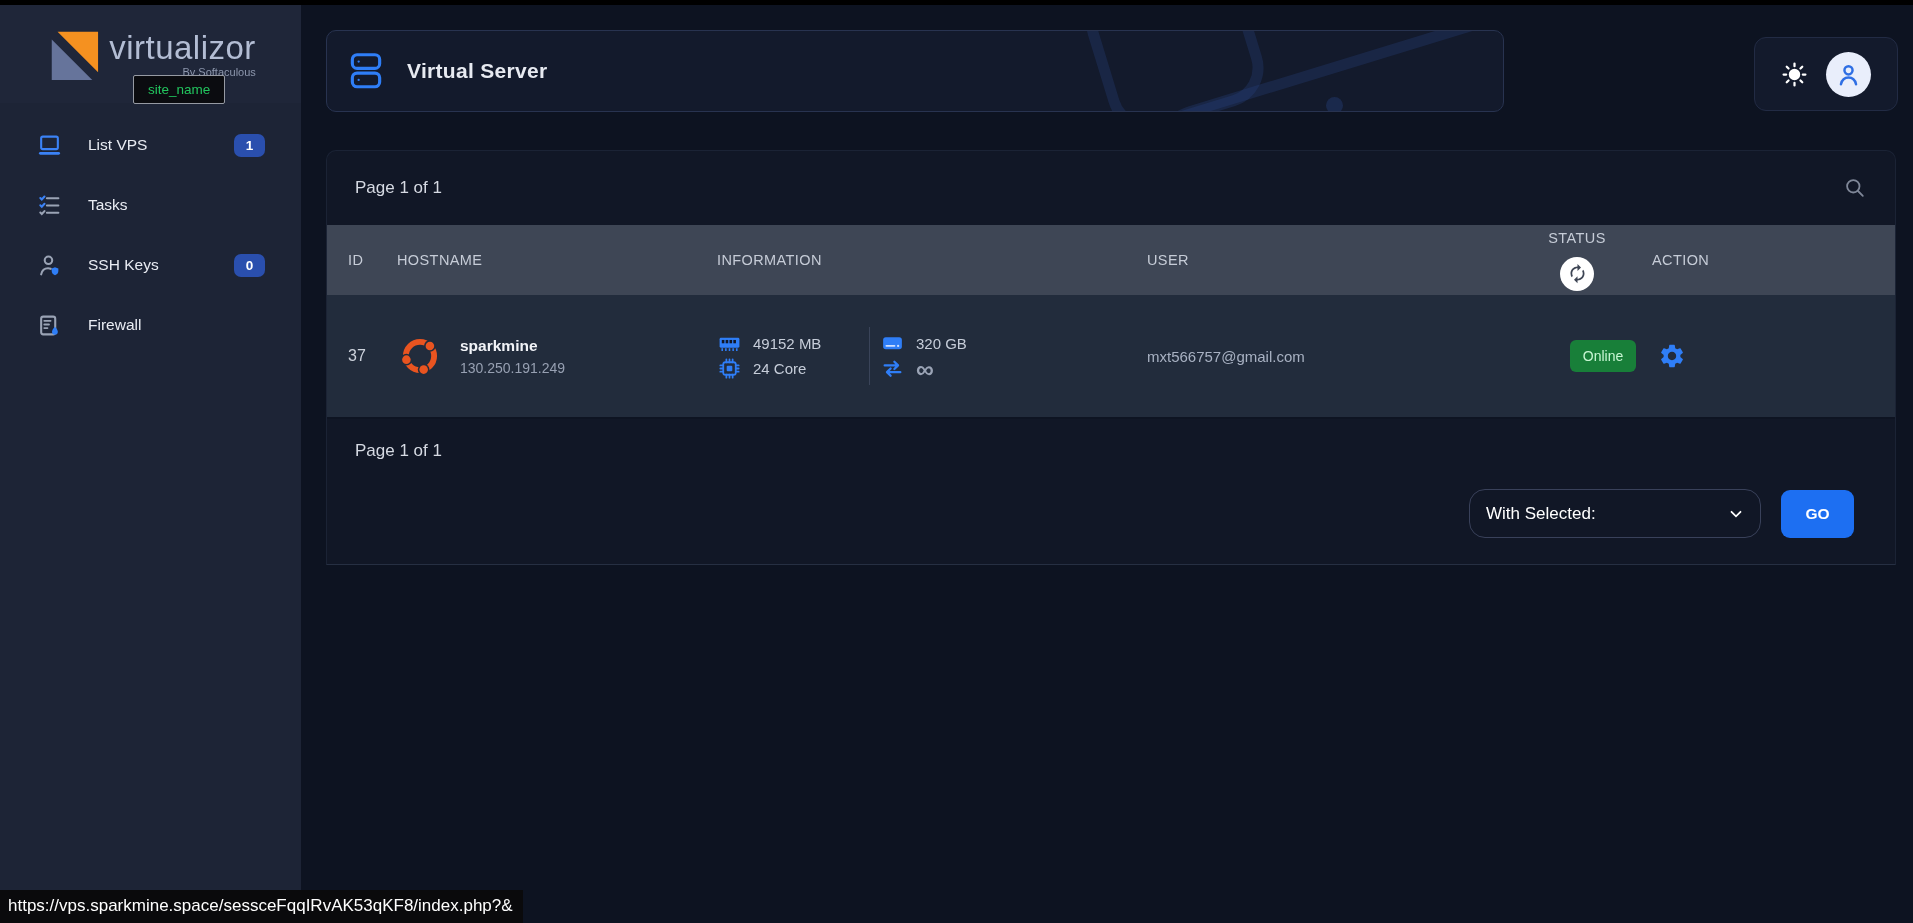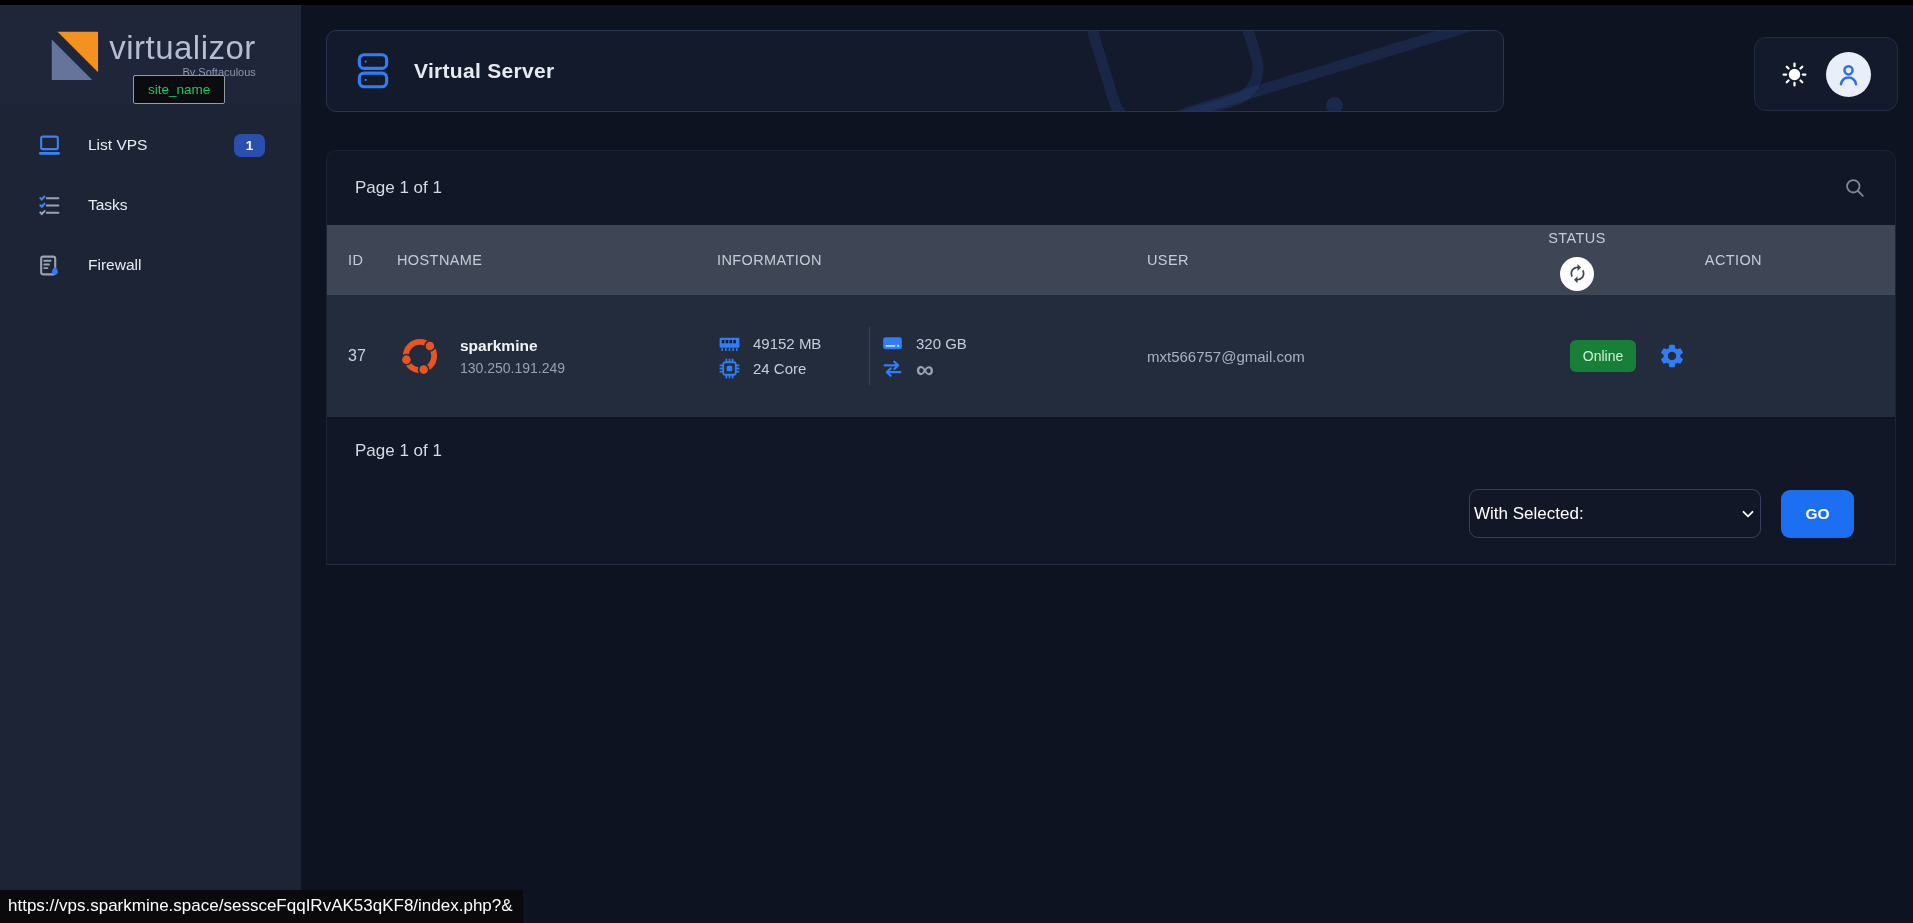--- a/index.html
+++ b/index.html
@@ -23,21 +23,21 @@
   .nav-icon { width:26px; height:26px; margin-left:36px; margin-right:26px; flex:0 0 auto; display:flex; align-items:center; justify-content:center; }
   .nav-label { font-size:15.5px; color:#e9ecf3; }
   .nav-badge { margin-left:auto; margin-right:36px; background:#2a4fae; color:#fff; font-size:13.5px;
                min-width:31px; text-align:center; padding:4px 0; border-radius:7px; font-weight:bold; }
 
   
   .content { position:absolute; left:301px; top:5px; right:0; bottom:0; background:#0d1321; }
 
   .header-card { position:absolute; left:25px; top:25px; width:1178px; height:82px; background:#131a2c;
                  border:1px solid #283350; border-radius:10px; display:flex; align-items:center;
-                 padding-left:25px; gap:20px; overflow:hidden; }
+                 padding-left:18px; gap:20px; overflow:hidden; }
   .header-title { font-size:21px; font-weight:bold; color:#e7eaf1; letter-spacing:.3px; }
   .wm1 { position:absolute; right:-70px; top:26px; width:430px; height:110px; border:11px solid rgba(40,66,128,.30);
          border-radius:58px; transform:rotate(-17deg); pointer-events:none; }
   .wm2 { position:absolute; right:248px; top:-60px; width:160px; height:150px; border:11px solid rgba(40,66,128,.30);
          border-radius:40px; transform:rotate(-17deg); pointer-events:none; }
   .wm-dot { position:absolute; right:160px; top:66px; width:17px; height:17px; border-radius:50%;
             background:rgba(40,66,128,.38); pointer-events:none; }
 
   .top-widget { position:absolute; right:15px; top:32px; width:144px; height:74px; background:#131a2c;
                 border:1px solid #222b44; border-radius:12px; display:flex; align-items:center; justify-content:center; gap:18px; }
@@ -51,21 +51,21 @@
   .page-label { font-size:17px; color:#d6dae3; }
   .search-btn { margin-left:auto; cursor:pointer; display:flex; }
 
   .thead { height:70px; background:#3e4655; display:flex; align-items:center; color:#c6ccd7;
            font-size:14.5px; letter-spacing:.4px; }
   .col-id { width:70px; padding-left:21px; }
   .col-host { width:320px; }
   .col-info { width:430px; }
   .col-user { width:355px; }
   .col-status { width:150px; display:flex; align-items:center; gap:11px;flex-direction:column; }
-  .col-action { width:110px;text-align:right; }
+  .col-action { width:110px; }
   .col-check { margin-left:auto; margin-right:28px; }
   .checkbox { width:18px; height:18px; background:#fff; border-radius:4px; cursor:pointer; }
   .refresh-circle { width:34px; height:34px; border-radius:50%; background:#fff; display:flex; align-items:center; justify-content:center; cursor:pointer; }
 
   .trow { height:124px; background:#222c3c; display:flex; align-items:center; border-bottom:2px solid #0e1422; }
   .id-val { font-size:16px; color:#ccd2dc; }
   .host-cell { display:flex; align-items:center; gap:17px; }
   .host-name { font-size:15.5px; font-weight:bold; color:#f1f3f7; cursor:pointer; }
   .host-ip { font-size:14px; color:#97a0b2; margin-top:5px; }
   .info-cell { display:flex; align-items:center; }
@@ -73,22 +73,22 @@
   .info-col.c1 { width:150px; }
   .info-item { display:flex; align-items:center; gap:11px; font-size:15px; color:#c6cdd9; }
   .info-div { width:1px; height:58px; background:#3a4459; margin:0 10px 0 2px; }
   .infinity { font-size:25px; font-weight:bold; color:#9aa3b5; line-height:20px; }
   .user-val { font-size:15px; color:#a8b1c2; }
   .status-badge { margin-left:52px; background:#187f39; color:#c8f6d3; font-size:14px; padding:8px 13px; border-radius:6px; }
   .gear-btn { margin-left:6px; cursor:pointer; display:flex; }
 
   .panel-bottom { padding:22px 28px 26px; }
   .actions-row { margin-top:28px; display:flex; justify-content:flex-end; align-items:center; gap:20px; padding-right:13px; }
-  .select-box { width:292px; height:49px; border:1px solid #39415a; border-radius:9px; display:flex; align-items:center;
-                justify-content:space-between; padding:0 4px; color:#fff; font-size:17px; cursor:pointer; background:transparent; }
+  .select-box { width:292px; height:49px; border:1px solid #39415a; border-radius:16px; display:flex; align-items:center;
+                justify-content:space-between; padding:0 16px; color:#fff; font-size:17px; cursor:pointer; background:transparent; }
   .go-btn { width:73px; height:48px; background:#1d6ff2; border-radius:9px; color:#fff; font-weight:bold;
             font-size:15.5px; display:flex; align-items:center; justify-content:center; cursor:pointer; }
 
   .page-footer { position:absolute; left:25px; top:583px; width:1570px; text-align:center; }
   .footer-l1 { font-size:14.5px; color:#ccd1db; }
   .footer-l2 { font-size:14.5px; color:#c3c9d4; font-weight:bold; margin-top:6px; }
 
   .url-bar { position:absolute; left:0; bottom:0; background:#0a0a0c; color:#fff; font-size:17px;
              padding:6px 10px 7px 8px; z-index:70; white-space:nowrap; }
 </style>
@@ -124,20 +124,31 @@
     <div class="nav-item">
       <span class="nav-icon">
         <svg viewBox="0 0 24 24" width="25" height="25" fill="none" stroke-width="2" stroke-linecap="round">
             <path d="M9.5 5h11M9.5 12h11M9.5 19h11" stroke="#9aa3b5"></path>
             <path d="M3.2 4.8l1.4 1.4L7.2 3.4" stroke="#3b82f6"></path>
             <path d="M3.2 11.8l1.4 1.4 2.6-2.8" stroke="#3b82f6"></path>
             <path d="M3.2 18.8l1.4 1.4 2.6-2.8" stroke="#9aa3b5"></path>
           </svg>
       </span>
       <span class="nav-label">Tasks</span>
+    </div>
+    <div class="nav-item">
+      <span class="nav-icon">
+        <svg viewBox="0 0 24 24" width="25" height="25" fill="none">
+            <circle cx="11" cy="7" r="3.6" stroke="#9aa3b5" stroke-width="2"></circle>
+            <path d="M4 20.5c.8-3.8 3.4-5.8 6.6-5.8.9 0 1.8.2 2.6.5" stroke="#9aa3b5" stroke-width="2" stroke-linecap="round"></path>
+            <path d="M17.3 13.6l3.2 1.3v2.4c0 2-1.4 3.4-3.2 4.1-1.8-.7-3.2-2.1-3.2-4.1v-2.4z" fill="#2f7ef7"></path>
+          </svg>
+      </span>
+      <span class="nav-label">SSH Keys</span>
+      <span class="nav-badge">0</span>
     </div>
     <div class="nav-item">
       <span class="nav-icon">
         <svg viewBox="0 0 24 24" width="25" height="25" fill="none">
             <rect x="4" y="3.5" width="13.5" height="17" rx="2" stroke="#9aa3b5" stroke-width="2"></rect>
             <path d="M7 7.5h6M7 11h4.5M7 14.5h3" stroke="#9aa3b5" stroke-width="1.8" stroke-linecap="round"></path>
             <path d="M17.2 13.2c1.9 2.1 2.8 3.5 2.8 4.9a2.8 2.8 0 1 1-5.6 0c0-1.4.9-2.8 2.8-4.9z" fill="#2f7ef7"></path>
           </svg>
       </span>
       <span class="nav-label">Firewall</span>

